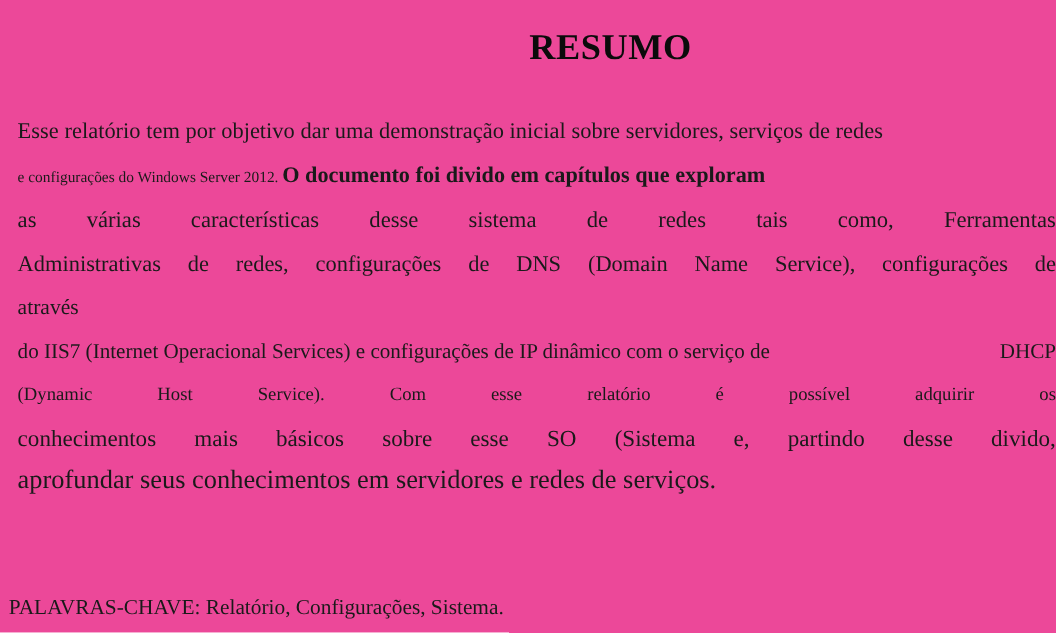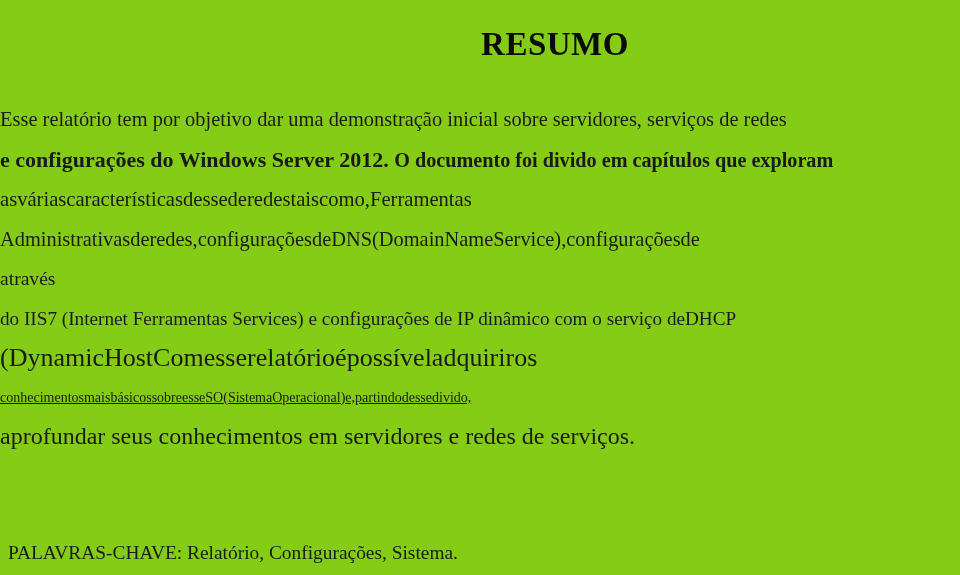--- a/index.html
+++ b/index.html
@@ -14,21 +14,21 @@
     overflow: hidden;
     font-family: "Liberation Serif", "DejaVu Serif", serif;
     color: #111111;
     -webkit-font-smoothing: none;
   }
   .page {
     position: relative;
     width: 960px;
     height: 575px;
     box-sizing: border-box;
-    background: #84cc16;
+    background: #ec4899;
   }
 
   
   .doc-title {
     position: absolute;
     left: 0;
     top: 2px;
     width: 1110px;           
     text-align: center;
     font-family: "Liberation Serif", "DejaVu Serif", serif;
@@ -36,57 +36,57 @@
     font-size: 33px;
     letter-spacing: 0.5px;
     line-height: 40px;
     color: #0b0b0b;
     white-space: nowrap;
   }
 
   
   .body-block {
     position: absolute;
-    left: 0;
+    left: 16px;
     top: 100px;
     width: 944px;
   }
 
   .para-line {
     display: block;
     font-size: 20.5px;
     line-height: 39.5px;
     color: #1a1a1a;
     white-space: nowrap;
     letter-spacing: 0;
   }
 
   
   .just {
     display: flex;
-    justify-content: flex-start;
+    justify-content: space-between;
     width: 100%;
   }
   .just > span { white-space: pre; }
 
   
   .flow {
     display: block;
     width: 100%;
   }
 
   .l1  { font-size: 20.4px; letter-spacing: 0.02px; }
-  .l2a { font-size: 22px; font-weight: bold; }
+  .l2a { font-size: 14px; }
   .l2b { font-weight: bold; font-size: 20.2px; text-align: center; }
   .l3  { font-size: 20.6px; }
   .l4  { font-size: 20.4px; }
   .l5  { font-size: 19.6px; }
   .l6  { font-size: 19.2px; }
-  .l7  { font-size: 26px; }
-  .l8  { font-size: 14px; text-decoration: underline; }
+  .l7  { font-size: 17px; }
+  .l8  { font-size: 21px; }
   .l9  { font-size: 24px; }
 
   
   .soft { filter: blur(0.12px); }
 
   .keywords {
     position: absolute;
     left: 8px;
     top: 540px;
     font-size: 19.4px;
@@ -110,20 +110,21 @@
 
     <div class="para-line flow">
       <span class="l2a">e configurações do Windows Server 2012. </span><span class="l2b">O documento foi divido em capítulos que exploram</span>
     </div>
 
     <div class="para-line l3 just">
       <span>as</span>
       <span>várias</span>
       <span>características</span>
       <span>desse</span>
+      <span>sistema</span>
       <span>de</span>
       <span>redes</span>
       <span>tais</span>
       <span>como,</span>
       <span>Ferramentas</span>
     </div>
 
     <div class="para-line l4 just">
       <span>Administrativas</span>
       <span>de</span>
@@ -136,45 +137,45 @@
       <span>Service),</span>
       <span>configurações</span>
       <span>de</span>
     </div>
 
     <div class="para-line l5 just soft">
       <span>através</span>
     </div>
 
     <div class="para-line l6 just soft">
-      <span>do IIS7 (Internet Ferramentas Services) e configurações de IP dinâmico com o serviço de</span>
+      <span>do IIS7 (Internet Operacional Services) e configurações de IP dinâmico com o serviço de</span>
       <span>DHCP</span>
     </div>
 
     <div class="para-line l7 just soft">
       <span>(Dynamic</span>
       <span>Host</span>
+      <span>Service).</span>
       <span>Com</span>
       <span>esse</span>
       <span>relatório</span>
       <span>é</span>
       <span>possível</span>
       <span>adquirir</span>
       <span>os</span>
     </div>
 
     <div class="para-line l8 just soft">
       <span>conhecimentos</span>
       <span>mais</span>
       <span>básicos</span>
       <span>sobre</span>
       <span>esse</span>
       <span>SO</span>
       <span>(Sistema</span>
-      <span>Operacional)</span>
       <span>e,</span>
       <span>partindo</span>
       <span>desse</span>
       <span>divido,</span>
     </div>
 
     <div class="para-line l9 flow soft">
       <span>aprofundar seus conhecimentos em servidores e redes de serviços.</span>
     </div>
 

